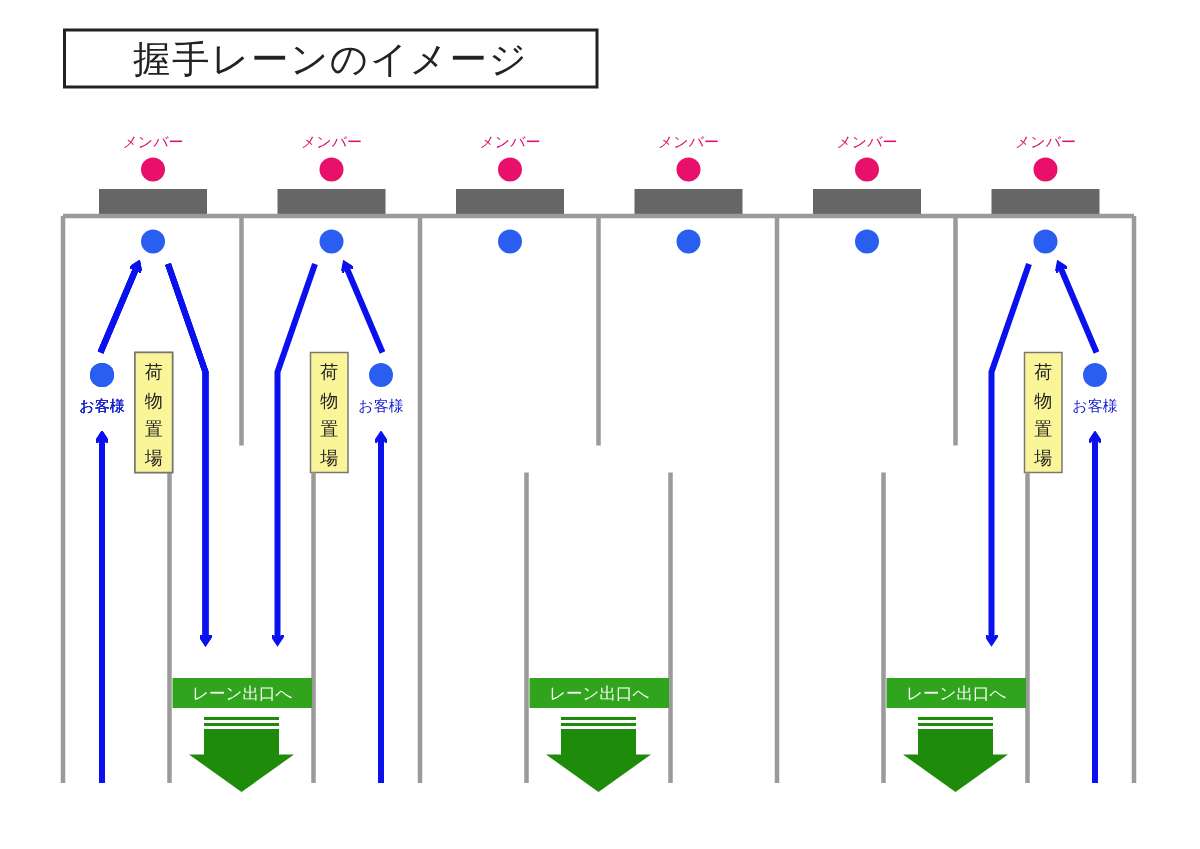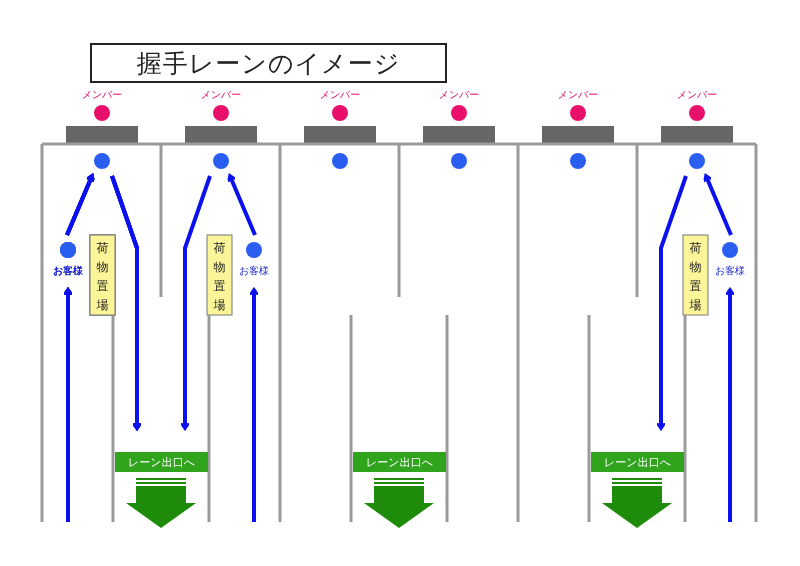--- a/index.html
+++ b/index.html
@@ -1,21 +1,21 @@
 <!DOCTYPE html>
 <html><head>
 <meta charset="utf-8">
 <style>
   html, body { margin: 0; padding: 0; background: #ffffff; }
   body { width: 800px; height: 566px; position: relative; overflow: hidden;
          font-family: "DejaVu Sans", "Liberation Sans", sans-serif; }
-  #title-box { position: absolute; left: 42px; top: 43px; width: 357px; height: 40px;
+  #title-box { position: absolute; left: 42px; top: 19px; width: 357px; height: 40px;
                border: 2px solid #222; box-sizing: border-box; background: #fff;
                display: flex; align-items: center; justify-content: center;
-               font-size: 25px; color: #222; letter-spacing: 1px; margin-left: 48px; }
+               font-size: 25px; color: #222; letter-spacing: 1px; }
   #diagram { position: absolute; left: 0; top: 0; }
   .member-label { font-size: 10px; fill: #e0106f; }
   .guest-label { font-size: 10px; fill: #1a22cc; }
   .bag-text { font-size: 12px; fill: #222; }
   .exit-text { font-size: 11px; fill: #ffffff; }
 </style>
 </head>
 <body>
 
 <div id="title-box">握手レーンのイメージ</div>

